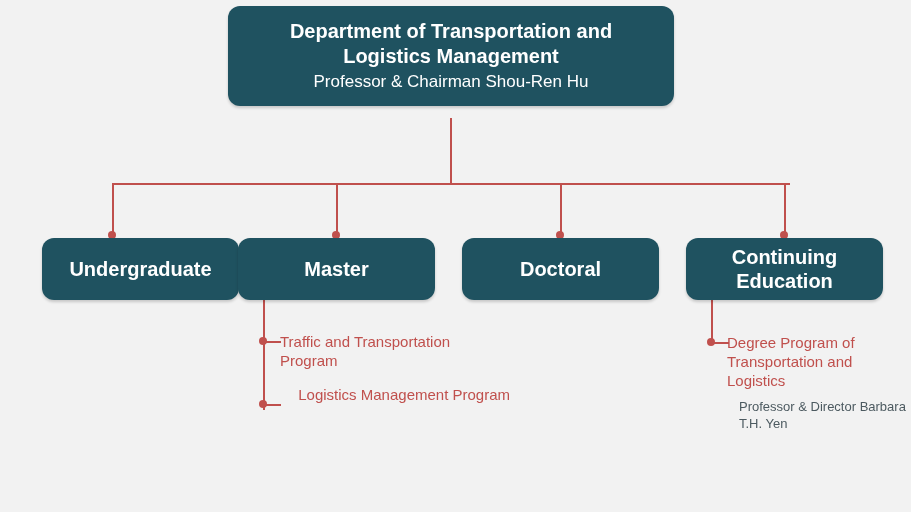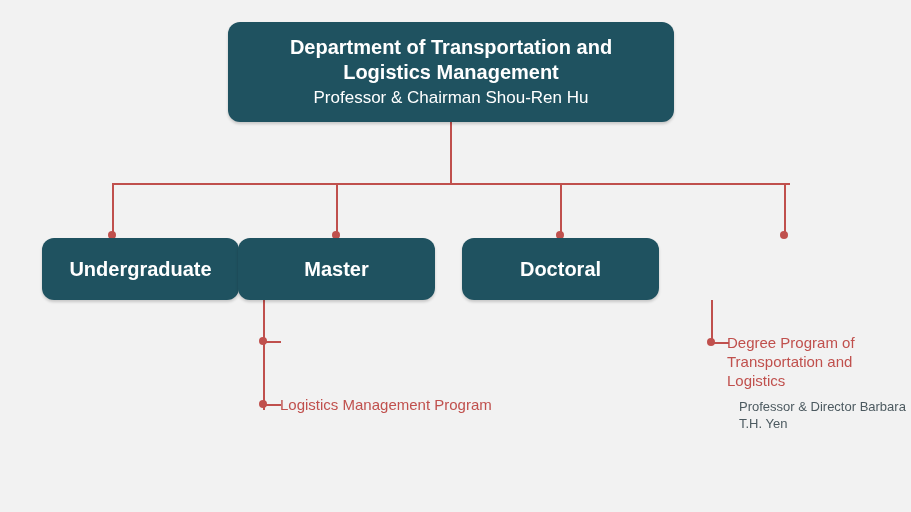--- a/index.html
+++ b/index.html
@@ -37,21 +37,21 @@
     font-weight: bold;
     line-height: 1.22;
   }
   .node .subtitle {
     font-weight: normal;
     line-height: 1.22;
   }
 
   #root-node {
     left: 228px;
-    top: 22px;
+    top: 6px;
     width: 446px;
     height: 100px;
     padding: 6px 24px;
   }
   #root-node .title { font-size: 20px; }
   #root-node .subtitle { font-size: 17px; margin-top: 4px; }
 
   .child-node {
     height: 62px;
     padding: 4px 10px;
@@ -106,21 +106,21 @@
 
   
   .sub-item {
     position: absolute;
     color: #c0504d;
     font-size: 15px;
     line-height: 1.28;
     font-family: "Liberation Sans", sans-serif;
   }
   #sub-master-1 { left: 280px; top: 332px; width: 230px; }
-  #sub-master-2 { left: 280px; top: 395px; width: 230px; }
+  #sub-master-2 { left: 280px; top: 385px; width: 230px; text-align: right; }
   #sub-cont-1   { left: 727px; top: 333px; width: 180px; font-weight: normal; }
 
   .sub-note {
     position: absolute;
     color: #4c5a60;
     font-size: 13px;
     line-height: 1.3;
     font-family: "Liberation Sans", sans-serif;
   }
   #sub-cont-note { left: 739px; top: 399px; width: 180px; }
@@ -158,19 +158,24 @@
 
   <div class="node child-node" id="node-undergraduate">
     <div class="title">Undergraduate</div>
   </div>
   <div class="node child-node" id="node-master">
     <div class="title">Master</div>
   </div>
   <div class="node child-node" id="node-doctoral">
     <div class="title">Doctoral</div>
   </div>
+  <div class="node child-node" id="node-continuing">
+    <div class="title" style="white-space: pre-line;">Continuing
+Education</div>
+  </div>
 
+  <div class="sub-item" id="sub-master-1">Traffic and Transportation Program</div>
   <div class="sub-item" id="sub-master-2">Logistics Management Program</div>
 
   <div class="sub-item" id="sub-cont-1">Degree Program of Transportation and Logistics</div>
   <div class="sub-note" id="sub-cont-note">Professor &amp; Director Barbara T.H. Yen</div>
 
 </div>
 
 </body></html>

